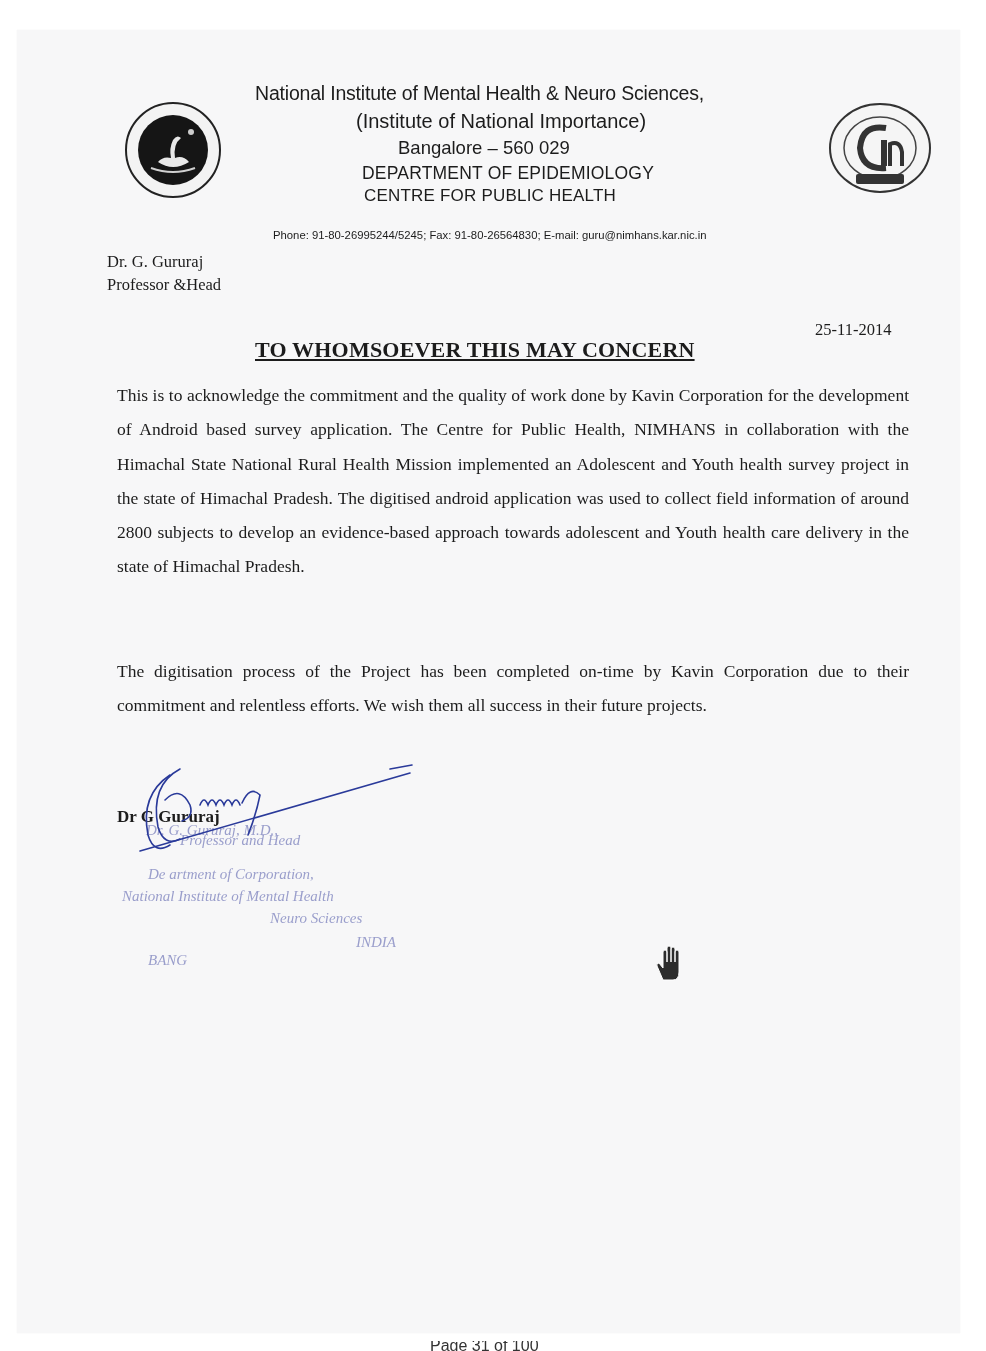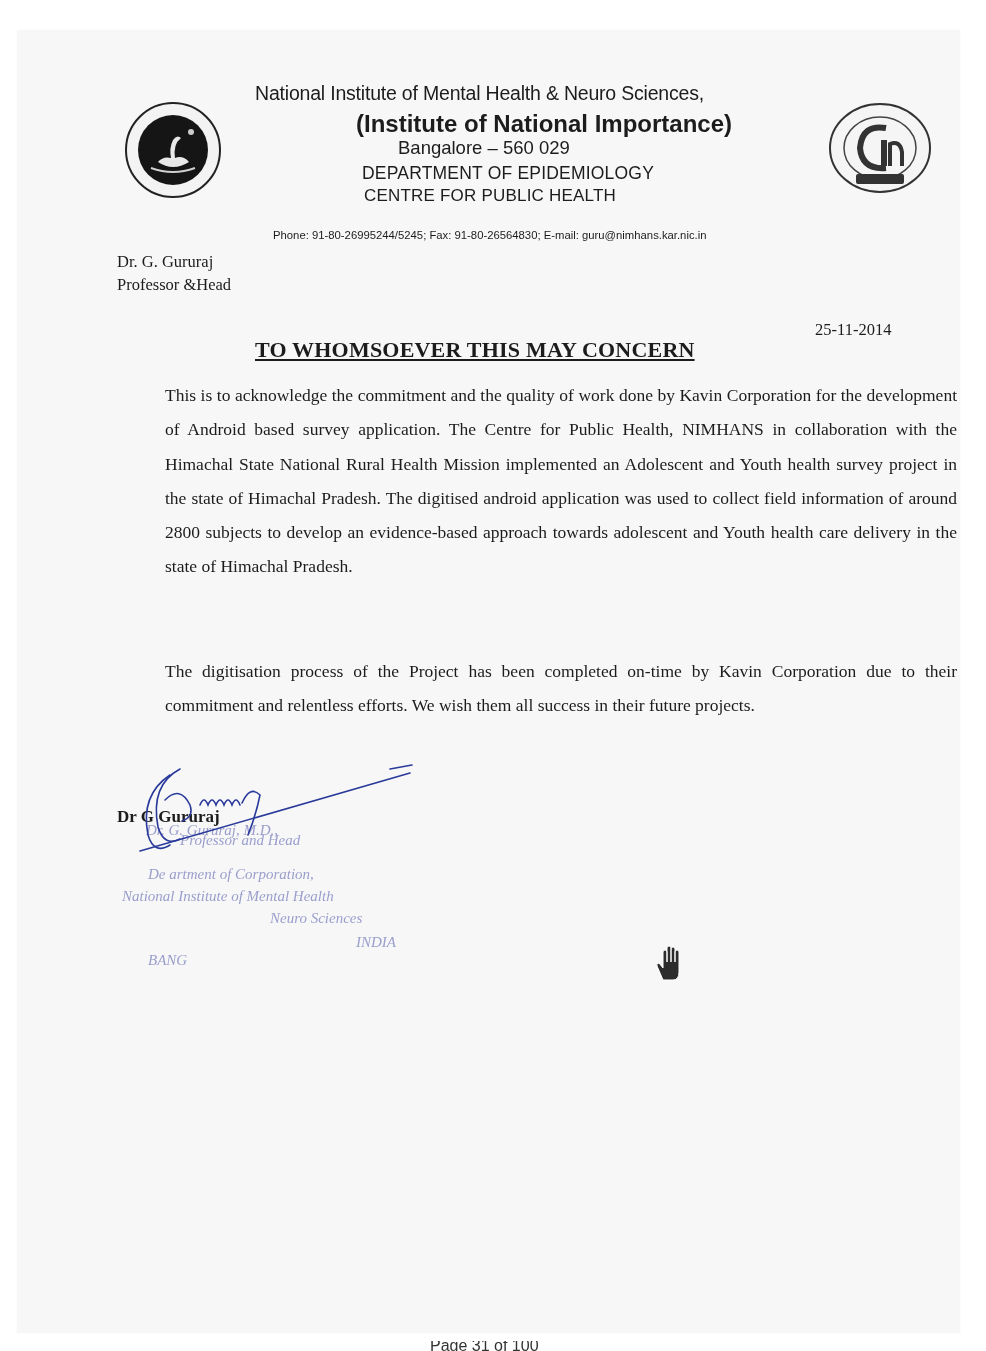--- a/index.html
+++ b/index.html
@@ -10,29 +10,29 @@
   .page {
     position: absolute; left: 17px; top: 30px; width: 943px; height: 1303px;
     background: #f7f7f8;
     box-shadow: 0 0 1px rgba(0,0,0,0.08);
   }
   .logo-left { position: absolute; left: 122px; top: 100px; width: 102px; height: 100px; }
   .logo-right { position: absolute; left: 826px; top: 100px; width: 108px; height: 96px; }
   .header-block { position: absolute; left: 240px; top: 80px; width: 600px; }
   .hdr-line { position: absolute; white-space: nowrap; font-family: "Liberation Sans", sans-serif; }
   .h1 { left: 15px; top: 2px; font-size: 19.5px; letter-spacing: -0.2px; }
-  .h2 { left: 116px; top: 30px; font-size: 24px; font-weight: bold; }
+  .h2 { left: 116px; top: 30px; font-size: 20px; }
   .h3 { left: 158px; top: 57px; font-size: 18.5px; }
   .h4 { left: 122px; top: 83px; font-size: 17.5px; letter-spacing: 0.2px; }
   .h5 { left: 124px; top: 106px; font-size: 17px; letter-spacing: 0.2px; }
   .contact { position: absolute; left: 273px; top: 208px; font-family: "Liberation Sans", sans-serif; font-size: 11.3px; white-space: nowrap; margin-top: 21px; }
-  .from { position: absolute; left: 117px; top: 250px; font-size: 16.5px; line-height: 23px; }
+  .from { position: absolute; left: 107px; top: 250px; font-size: 16.5px; line-height: 23px; }
   .date { position: absolute; left: 815px; top: 295px; font-size: 16.5px; margin-top: 25px; }
   .title { position: absolute; left: 255px; top: 337px; font-size: 22px; font-weight: bold; text-decoration: underline; letter-spacing: 0.2px; white-space: nowrap; }
-  .para { position: absolute; left: 117px; width: 792px; font-size: 17.5px; line-height: 34.3px; text-align: justify; margin-left: 48px; }
+  .para { position: absolute; left: 117px; width: 792px; font-size: 17.5px; line-height: 34.3px; text-align: justify; }
   .p1 { top: 378px; }
   .p2 { top: 654px; }
   .sig-name { position: absolute; left: 117px; top: 807px; font-size: 17px; font-weight: bold; z-index: 2; }
   .signature { position: absolute; left: 110px; top: 755px; width: 320px; height: 110px; z-index: 3; }
   .stamp { position: absolute; left: 120px; top: 822px; width: 330px; font-family: "Liberation Serif", serif; font-style: italic; color: #8a8fc4; opacity: 0.85; }
   .stamp div { position: absolute; white-space: nowrap; font-size: 15px; }
   .cursor-hand { position: absolute; left: 653px; top: 944px; width: 36px; height: 38px; }
   .footer-clip { position: absolute; left: 430px; top: 1341px; height: 10px; overflow: hidden; width: 160px; }
   .footer-clip span { display: block; font-family: "Liberation Sans", sans-serif; font-size: 16px; color: #333; margin-top: -4px; }
 </style>

